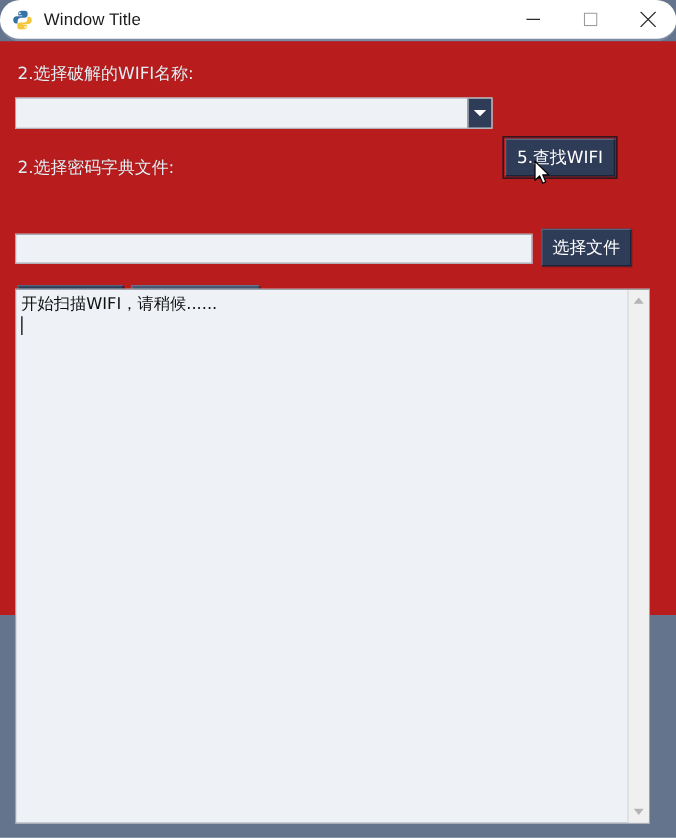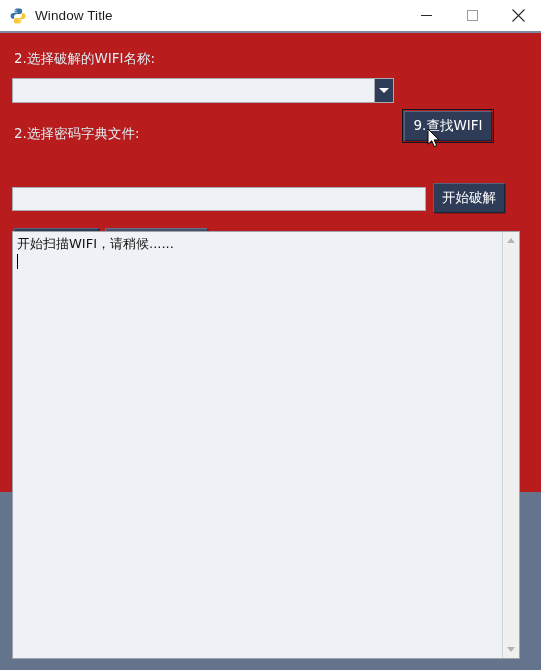--- a/index.html
+++ b/index.html
@@ -14,20 +14,21 @@
 
   
   #titlebar {
     position: absolute;
     left: 0; top: 0;
     width: 541px; height: 33px;
     background: #ffffff;
     border-bottom: 2px solid #7b8ba3;
     display: flex;
     align-items: center;
+    border-radius: 16px;
   }
   #app-icon {
     width: 16px; height: 16px;
     margin-left: 10px;
     position: relative;
     flex: 0 0 auto;
   }
   #title-text {
     margin-left: 9px;
     font-size: 13.5px;
@@ -254,27 +255,27 @@
 
   <div class="field-label" style="left:14px; top:17px;">2.选择破解的WIFI名称:</div>
 
   <div id="wifi-combo">
     <input id="wifi-combo-input" type="text" readonly="" placeholder="" style="">
     <div id="combo-arrow-btn">
       <span class="tri"></span>
     </div>
   </div>
 
-  <div class="btn focused" id="btn-find-wifi">9.查找WIFI</div>
+  <div class="btn focused" id="btn-find-wifi">5.查找WIFI</div>
 
   <div class="field-label" style="left:14px; top:92px;">2.选择密码字典文件:</div>
 
   <input id="dict-input" type="text" placeholder="" style="">
 
-  <div class="btn" id="btn-choose-file">开始破解</div>
+  <div class="btn" id="btn-choose-file">选择文件</div>
 
   <div class="btn" id="btn-run-check">4.执行检查</div>
 
   <div class="btn disabled" id="btn-start-crack">5.开始破解</div>
 
   <div id="log-wrap">
     <div id="log-text"><span>开始扫描WIFI，请稍候......</span><br><span id="log-caret"></span></div>
 
     <div id="log-scrollbar">
       <div class="sb-arrow up">

